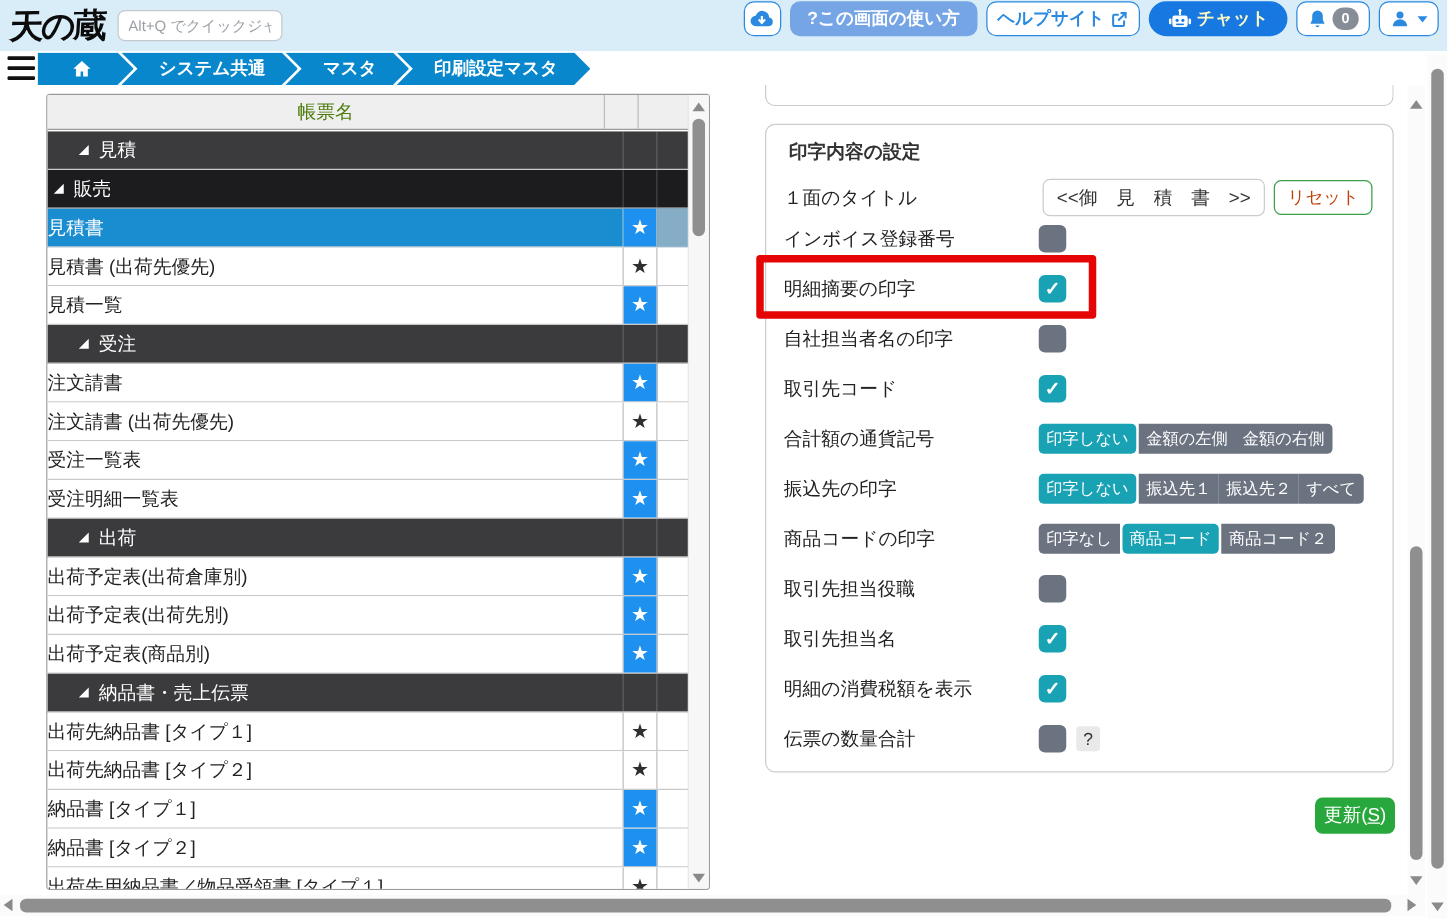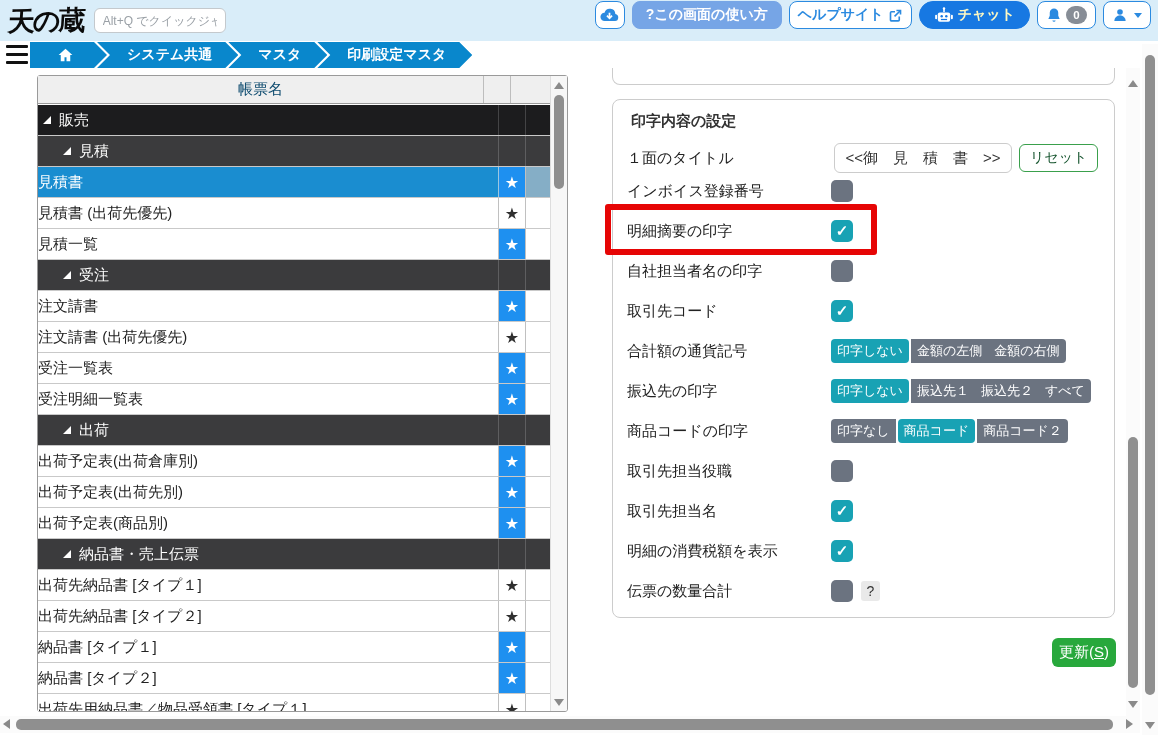--- a/index.html
+++ b/index.html
@@ -24,21 +24,21 @@
   .hamburger { position:absolute; left:6px; top:4px; width:22px; height:19px; display:flex; flex-direction:column; justify-content:space-between; cursor:pointer; }
   .hamburger div { height:3px; background:#111; border-radius:1px; }
   .crumbs { position:absolute; left:30px; top:1px; height:26px; display:flex; }
   .crumb { height:26px; background:#0987cc; color:#fff; font-size:14px; font-weight:bold; display:flex; align-items:center; justify-content:center; padding:0 26px 0 30px;
            clip-path:polygon(0 0, calc(100% - 13px) 0, 100% 50%, calc(100% - 13px) 100%, 0 100%, 13px 50%); margin-left:-10px; cursor:pointer; white-space:nowrap; }
   .crumb.first { clip-path:polygon(0 0, calc(100% - 13px) 0, 100% 50%, calc(100% - 13px) 100%, 0 100%); margin-left:0; padding:0 34px 0 28px; }
 
   
   .report-table { position:absolute; left:37px; top:75px; width:531px; height:637px; border:1px solid #9a9a9a; border-radius:3px; background:#fff; }
   .thead { display:flex; height:28px; background:#efefef; border-bottom:1px solid #9a9a9a; }
-  .th { border-right:1px solid #bdbdbd; font-size:15px; color:#0c4a6e; display:flex; align-items:center; justify-content:center; }
+  .th { border-right:1px solid #bdbdbd; font-size:15px; color:#4d7c0f; display:flex; align-items:center; justify-content:center; }
   .th.name { width:446px; }
   .th.star { width:27px; }
   .th.extra { width:25px; border-right:none; }
   .tbody { position:absolute; left:0; top:29px; width:513px; height:606px; overflow:hidden; }
   .trow { display:flex; height:31px; border-bottom:1px solid #c9c9c9; background:#fff; cursor:pointer; }
   .cell-name { width:461px; border-right:1px solid #c0c0c0; display:flex; align-items:center; font-size:15px; color:#222; }
   .cell-star { width:27px; border-right:1px solid #c0c0c0; display:flex; align-items:center; justify-content:center; font-size:16px; }
   .cell-extra { width:25px; }
   .trow.g1 { background:#1c1c1e; }
   .trow.g2 { background:#3b3b3d; }
@@ -69,21 +69,21 @@
   .cbx { width:22px; height:22px; border-radius:5px; background:#6b7380; display:flex; align-items:center; justify-content:center; color:#fff; font-size:15px; font-weight:bold; cursor:pointer; }
   .cbx.on { background:#18a2b4; }
   .seg { display:flex; }
   .seg span { background:#6b7380; color:#fff; font-size:13px; padding:3px 6px; cursor:pointer; white-space:nowrap; }
   .seg span:first-child { border-radius:4px 0 0 4px; }
   .seg span:last-child { border-radius:0 4px 4px 0; }
   .seg span.sel { background:#18a2b4; border-radius:4px; margin:0 2px; }
   .seg span.sel:first-child { margin-left:0; }
   .seg span.sel:last-child { margin-right:0; }
   .title-input { position:absolute; left:207px; top:50%; transform:translateY(-50%); width:178px; height:30px; border:1px solid #ccc; border-radius:6px; font-size:15px; color:#333; text-align:center; font-family:"Liberation Sans",sans-serif; }
-  .reset-btn { position:absolute; left:392px; top:50%; transform:translateY(-50%); height:28px; padding:0 10px; background:#fff; border:1px solid #3aa04c; border-radius:6px; color:#14532d; font-size:14px; cursor:pointer; font-family:"Liberation Sans",sans-serif; }
+  .reset-btn { position:absolute; left:392px; top:50%; transform:translateY(-50%); height:28px; padding:0 10px; background:#fff; border:1px solid #3aa04c; border-radius:6px; color:#c2410c; font-size:14px; cursor:pointer; font-family:"Liberation Sans",sans-serif; }
   .help-badge { width:19px; height:20px; background:#e9e9e9; border-radius:3px; color:#333; font-size:14px; display:flex; align-items:center; justify-content:center; cursor:pointer; }
   .highlight-ring { position:absolute; left:-8px; top:104px; width:272px; height:51px; border:6px solid #e60505; border-radius:3px; pointer-events:none; z-index:5; }
   .update-btn { position:absolute; left:1052px; top:638px; width:64px; height:29px; background:#28a83c; border:none; border-radius:6px; color:#fff; font-size:15px; font-weight:500; cursor:pointer; font-family:"Liberation Sans",sans-serif; }
 
   
   .panel-scroll { position:absolute; left:1126px; top:68px; width:14px; height:648px; background:#fbfbfb; }
   .page-scroll { position:absolute; left:1142px; top:44px; width:16px; height:691px; background:#fbfbfb; }
   .hscroll { position:absolute; left:0; top:716px; width:1140px; height:17px; background:#fbfbfb; }
   .thumb-h { position:absolute; top:3px; height:11px; background:#8f8f8f; border-radius:5px; }
 </style>
@@ -170,32 +170,32 @@
   </div>
 </div>
 
 <div class="report-table">
   <div class="thead">
     <div class="th name">帳票名</div>
     <div class="th star"></div>
     <div class="th extra"></div>
   </div>
   <div class="tbody" id="tbody">
+      <div class="trow g2">
+        <div class="cell-name">
+          <span class="tri-expand" style="margin-left: 0px;"></span>
+          <span>見積</span>
+        </div>
+        <div class="cell-star"></div>
+        <div class="cell-extra"></div>
+      </div>
       <div class="trow g1">
         <div class="cell-name">
           <span class="tri-expand"></span>
           <span>販売</span>
-        </div>
-        <div class="cell-star"></div>
-        <div class="cell-extra"></div>
-      </div>
-      <div class="trow g2">
-        <div class="cell-name">
-          <span class="tri-expand" style="margin-left: 0px;"></span>
-          <span>見積</span>
         </div>
         <div class="cell-star"></div>
         <div class="cell-extra"></div>
       </div>
       <div class="trow selected">
         <div class="cell-name">
           <span>見積書</span>
         </div>
         <div class="cell-star star-on">★</div>
         <div class="cell-extra"></div>

